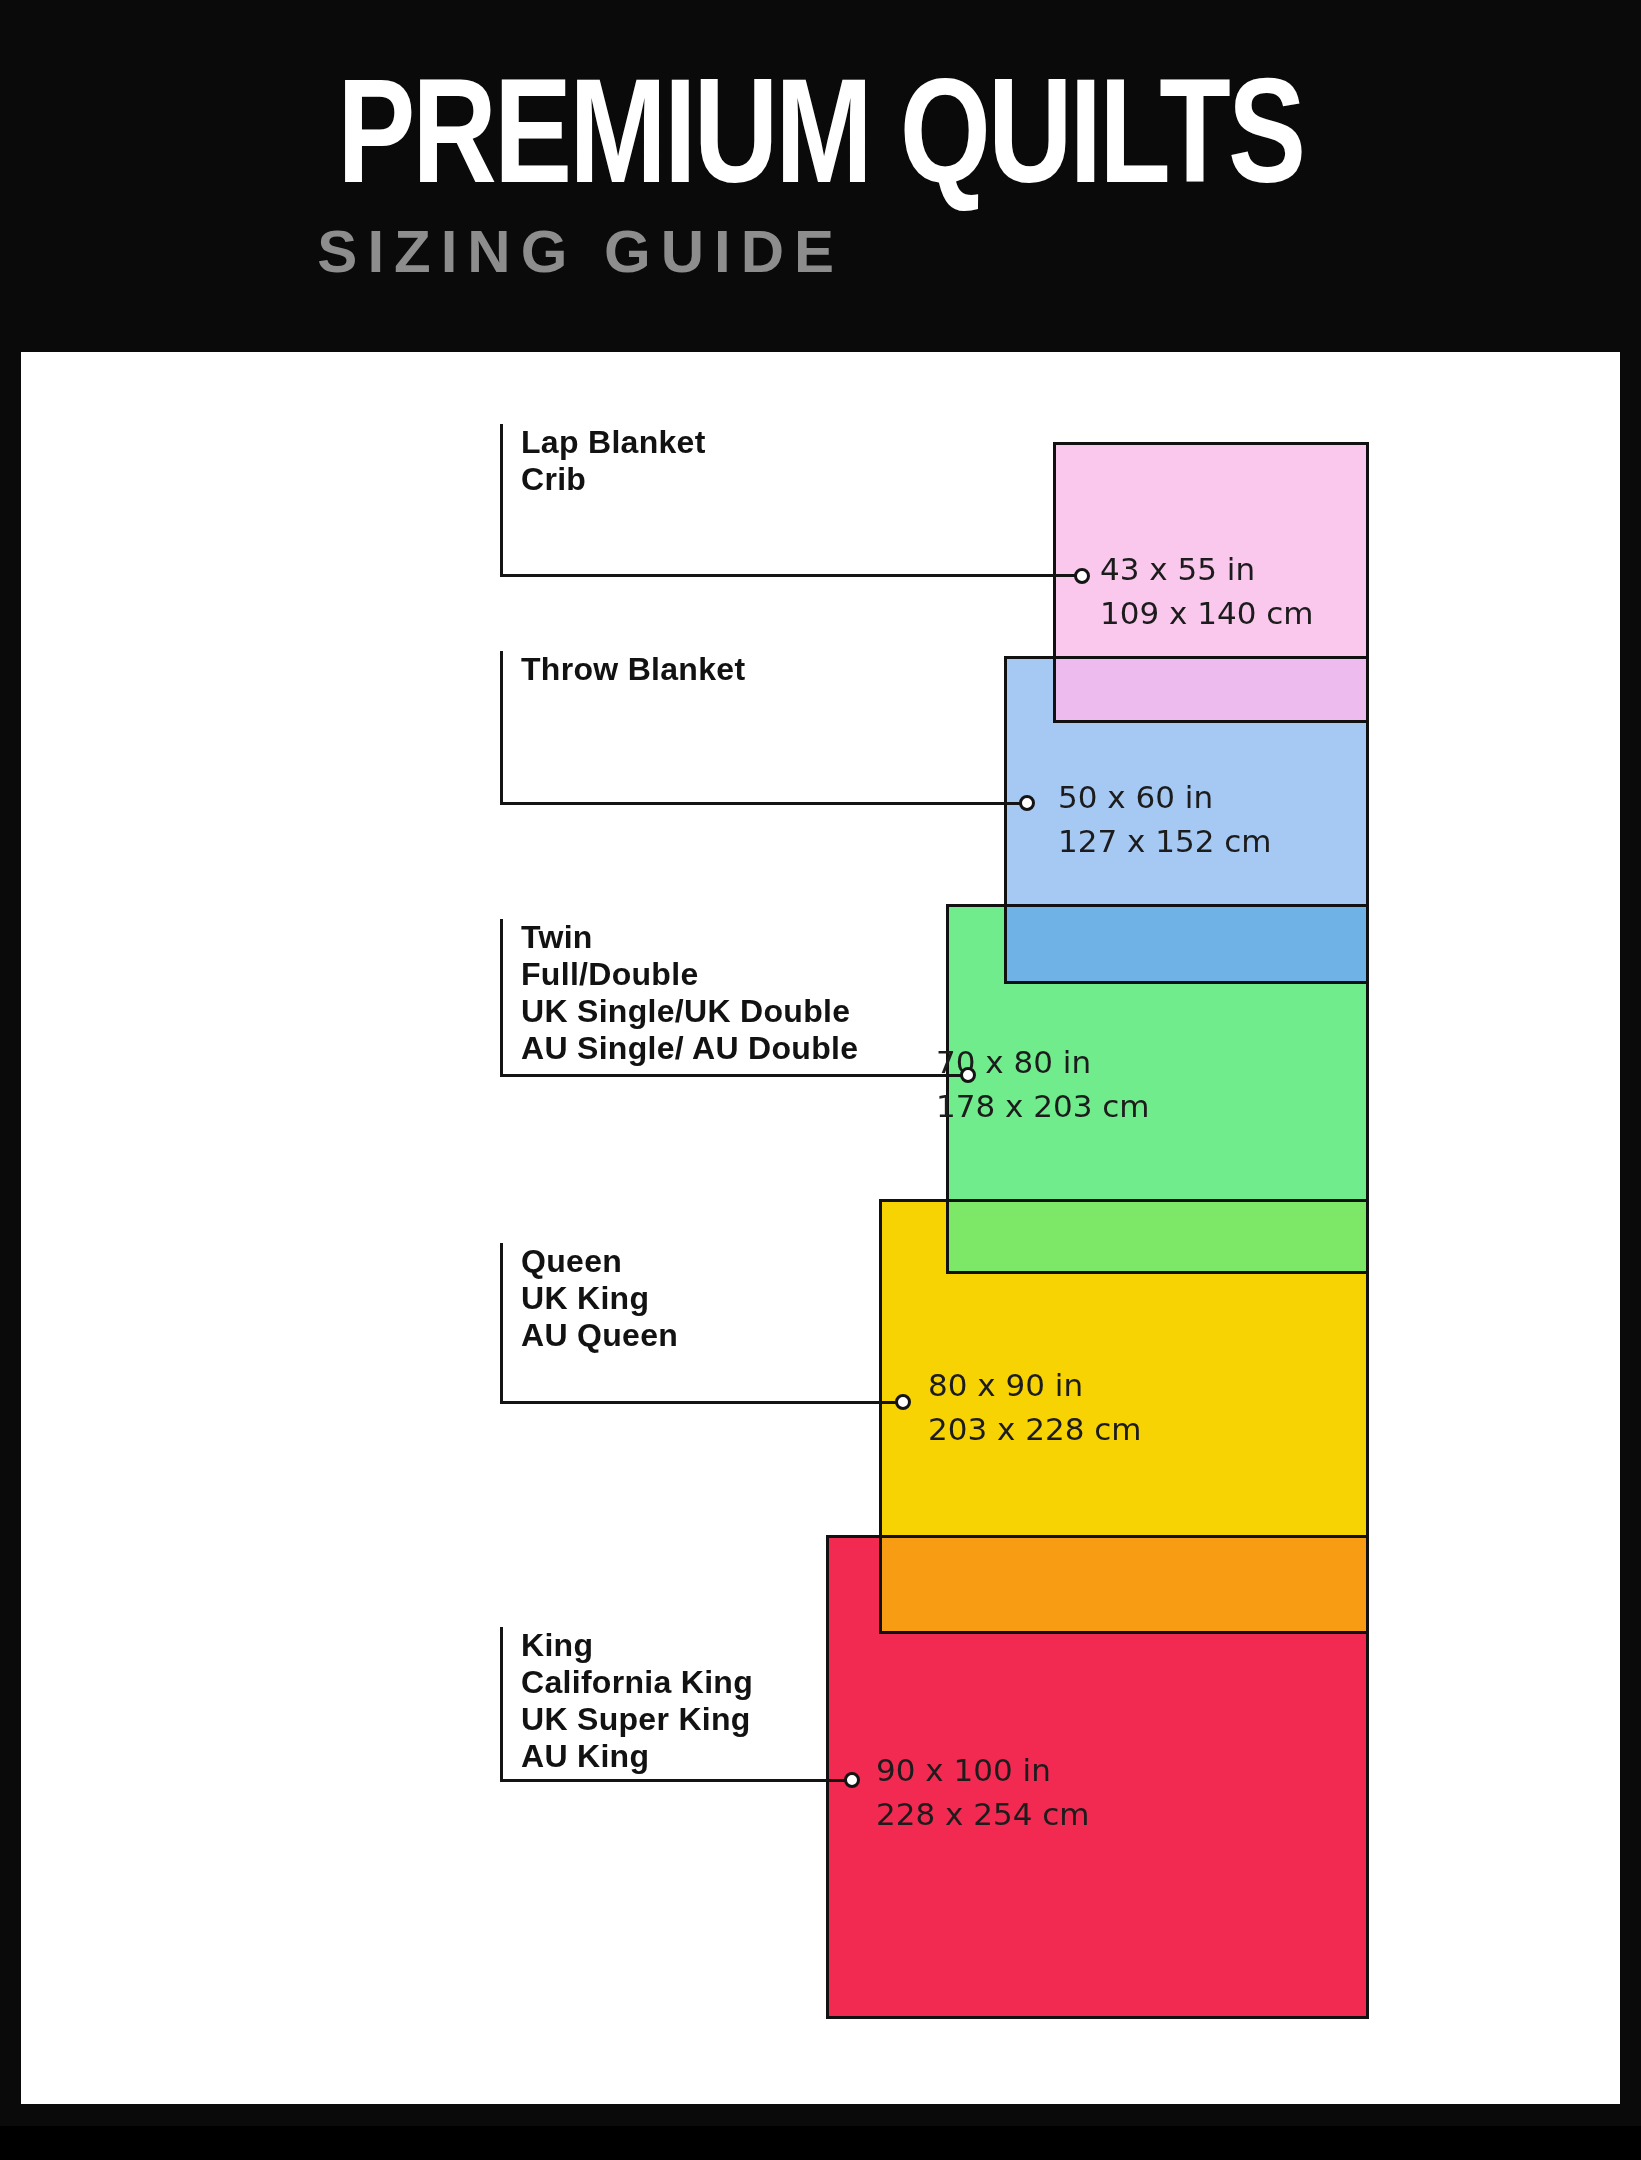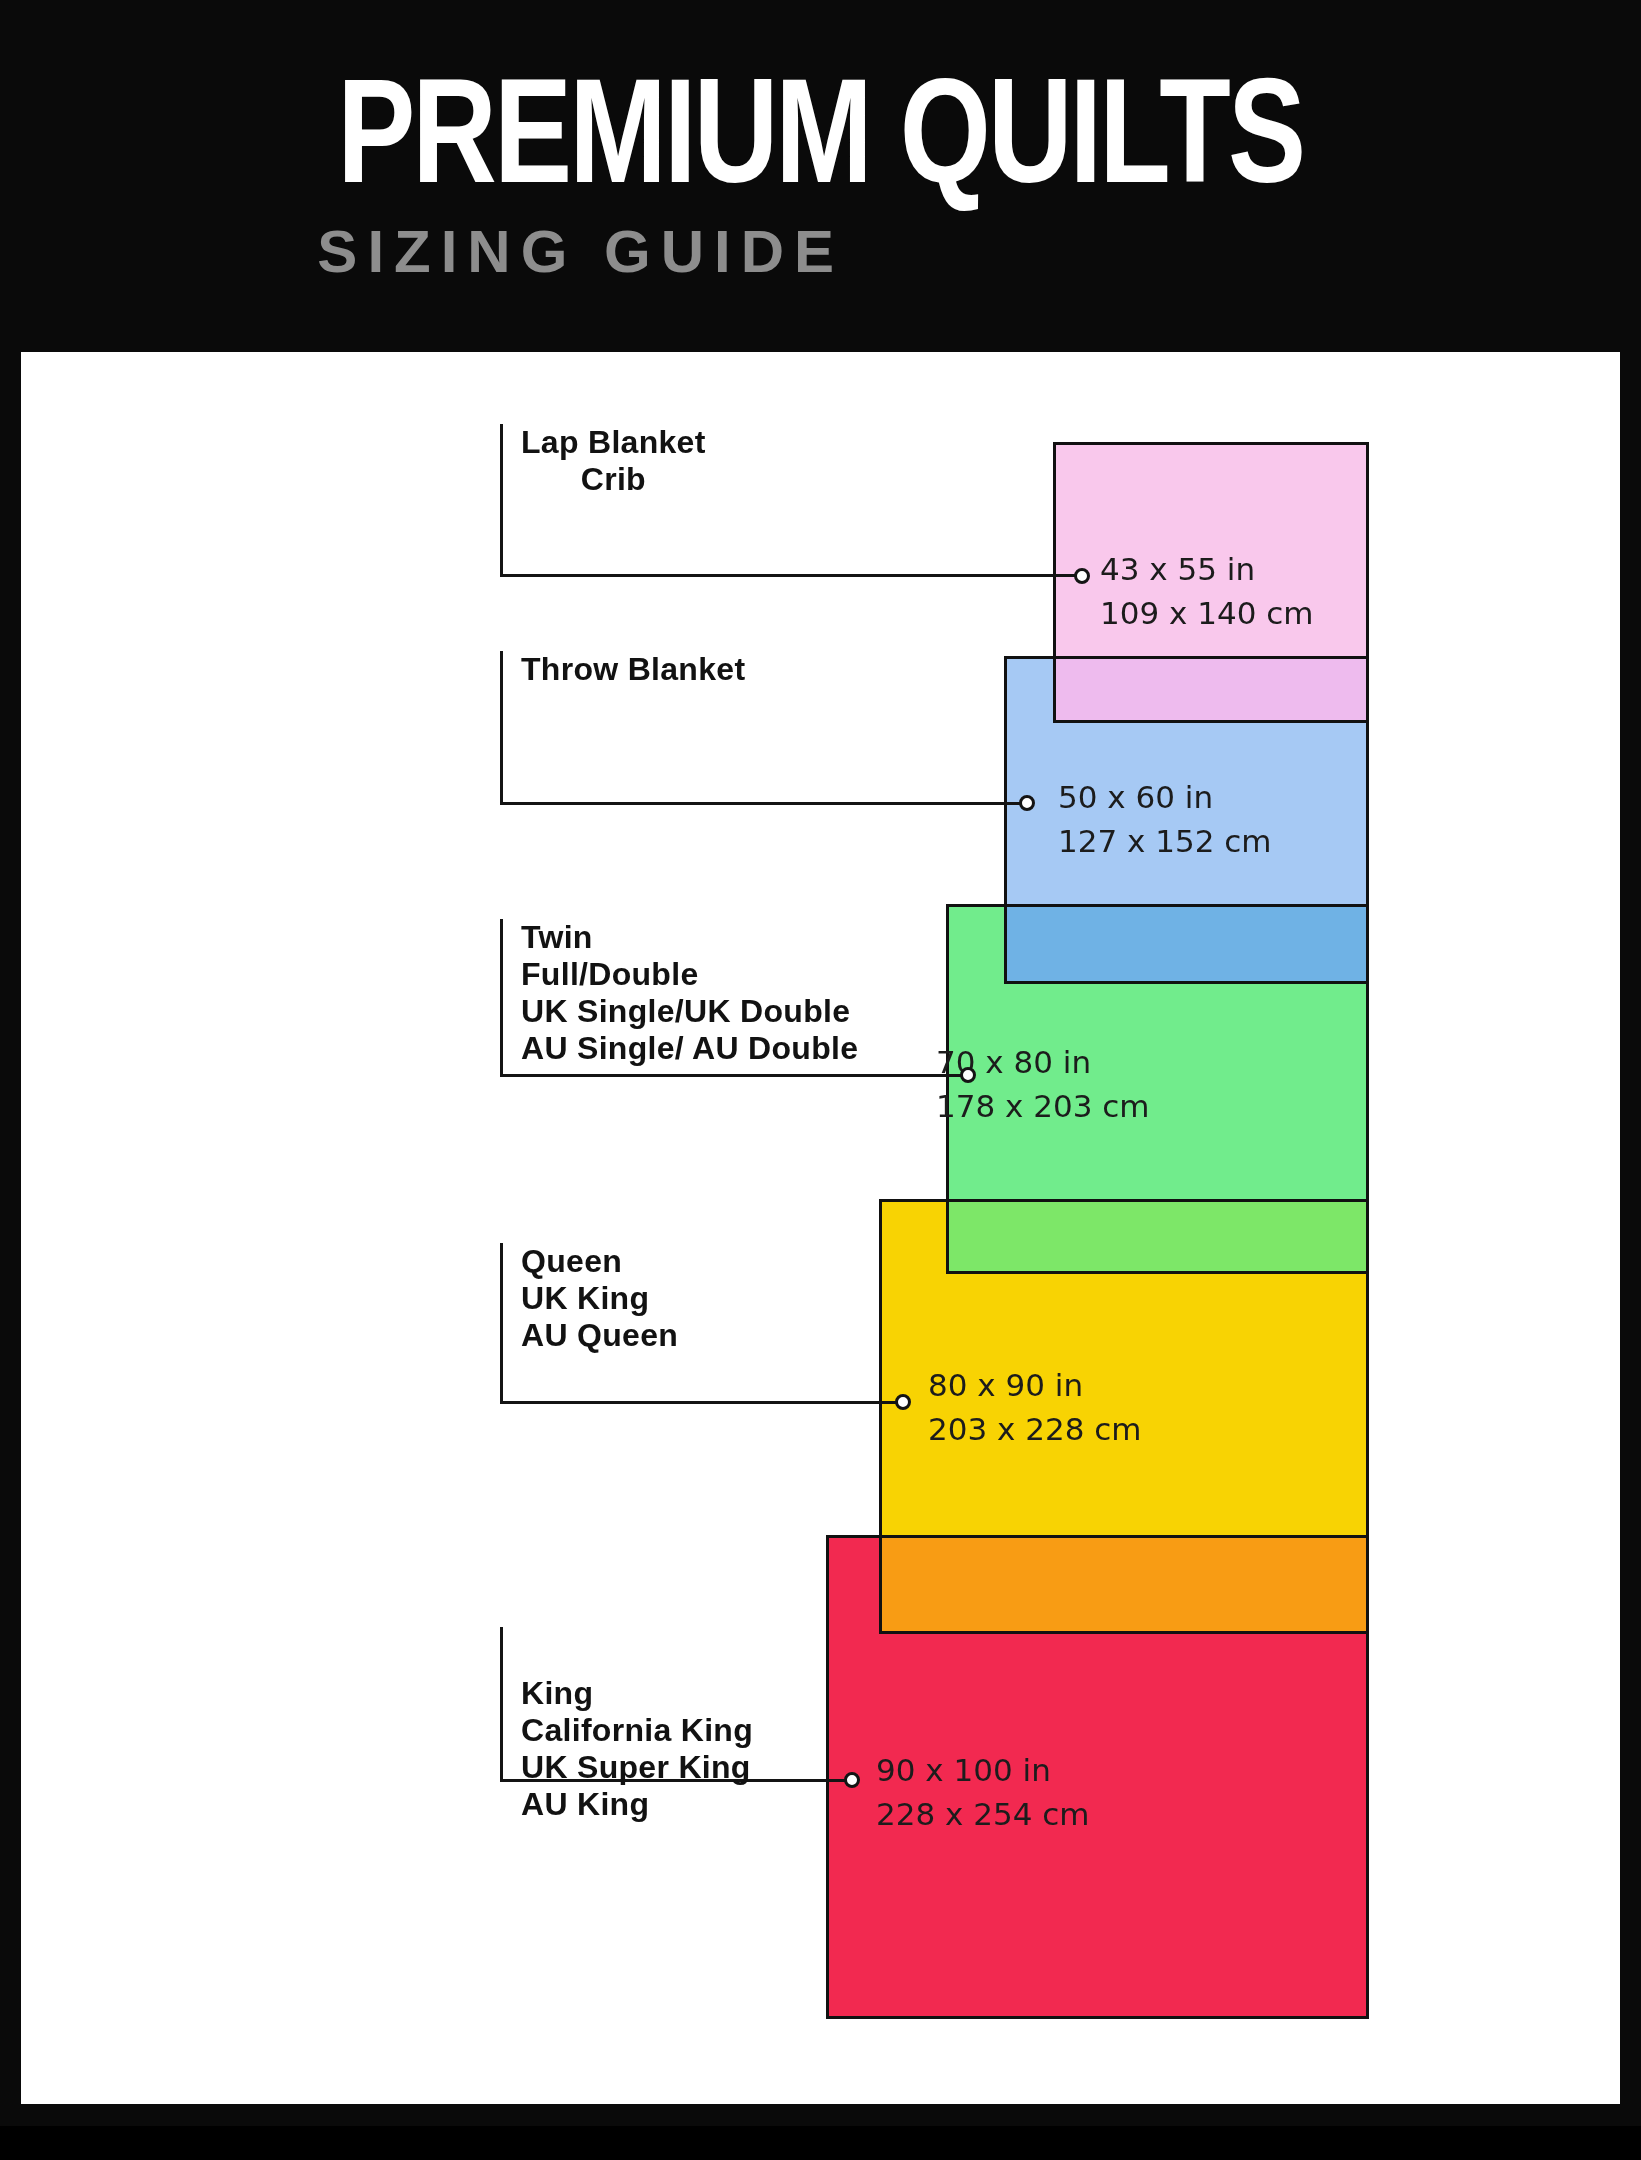--- a/index.html
+++ b/index.html
@@ -28,21 +28,21 @@
   .r-yellow{left:879px;top:1199px;width:490px;height:435px;}
   .r-red{left:826px;top:1535px;width:543px;height:484px;}
 
   
   .s1{left:1053px;top:656px;width:316px;height:67px;}
   .s2{left:1004px;top:904px;width:365px;height:80px;}
   .s3{left:946px;top:1199px;width:423px;height:75px;}
   .s4{left:879px;top:1535px;width:490px;height:99px;}
 
   
-  .g1-label{top:424px;text-align:center;} .g2-label{top:651px;} .g3-label{top:919px;} .g4-label{top:1243px;} .g5-label{top:1627px;margin-top:48px;}
+  .g1-label{top:424px;} .g2-label{top:651px;} .g3-label{top:919px;} .g4-label{top:1243px;} .g5-label{top:1627px;}
   .g1-conn{left:500px;top:424px;width:578px;height:150px;}
   .g2-conn{left:500px;top:651px;width:523px;height:151px;}
   .g3-conn{left:500px;top:919px;width:464px;height:155px;}
   .g4-conn{left:500px;top:1243px;width:399px;height:158px;}
   .g5-conn{left:500px;top:1627px;width:348px;height:152px;}
   .g1-dot{left:1074px;top:568px;} .g2-dot{left:1019px;top:795px;} .g3-dot{left:960px;top:1067px;} .g4-dot{left:895px;top:1394px;} .g5-dot{left:844px;top:1772px;}
   .g1-dims{left:1100px;top:547px;} .g2-dims{left:1058px;top:775px;} .g3-dims{left:936px;top:1040px;} .g4-dims{left:928px;top:1363px;} .g5-dims{left:876px;top:1748px;}
 </style>
 </head>
 <body>

